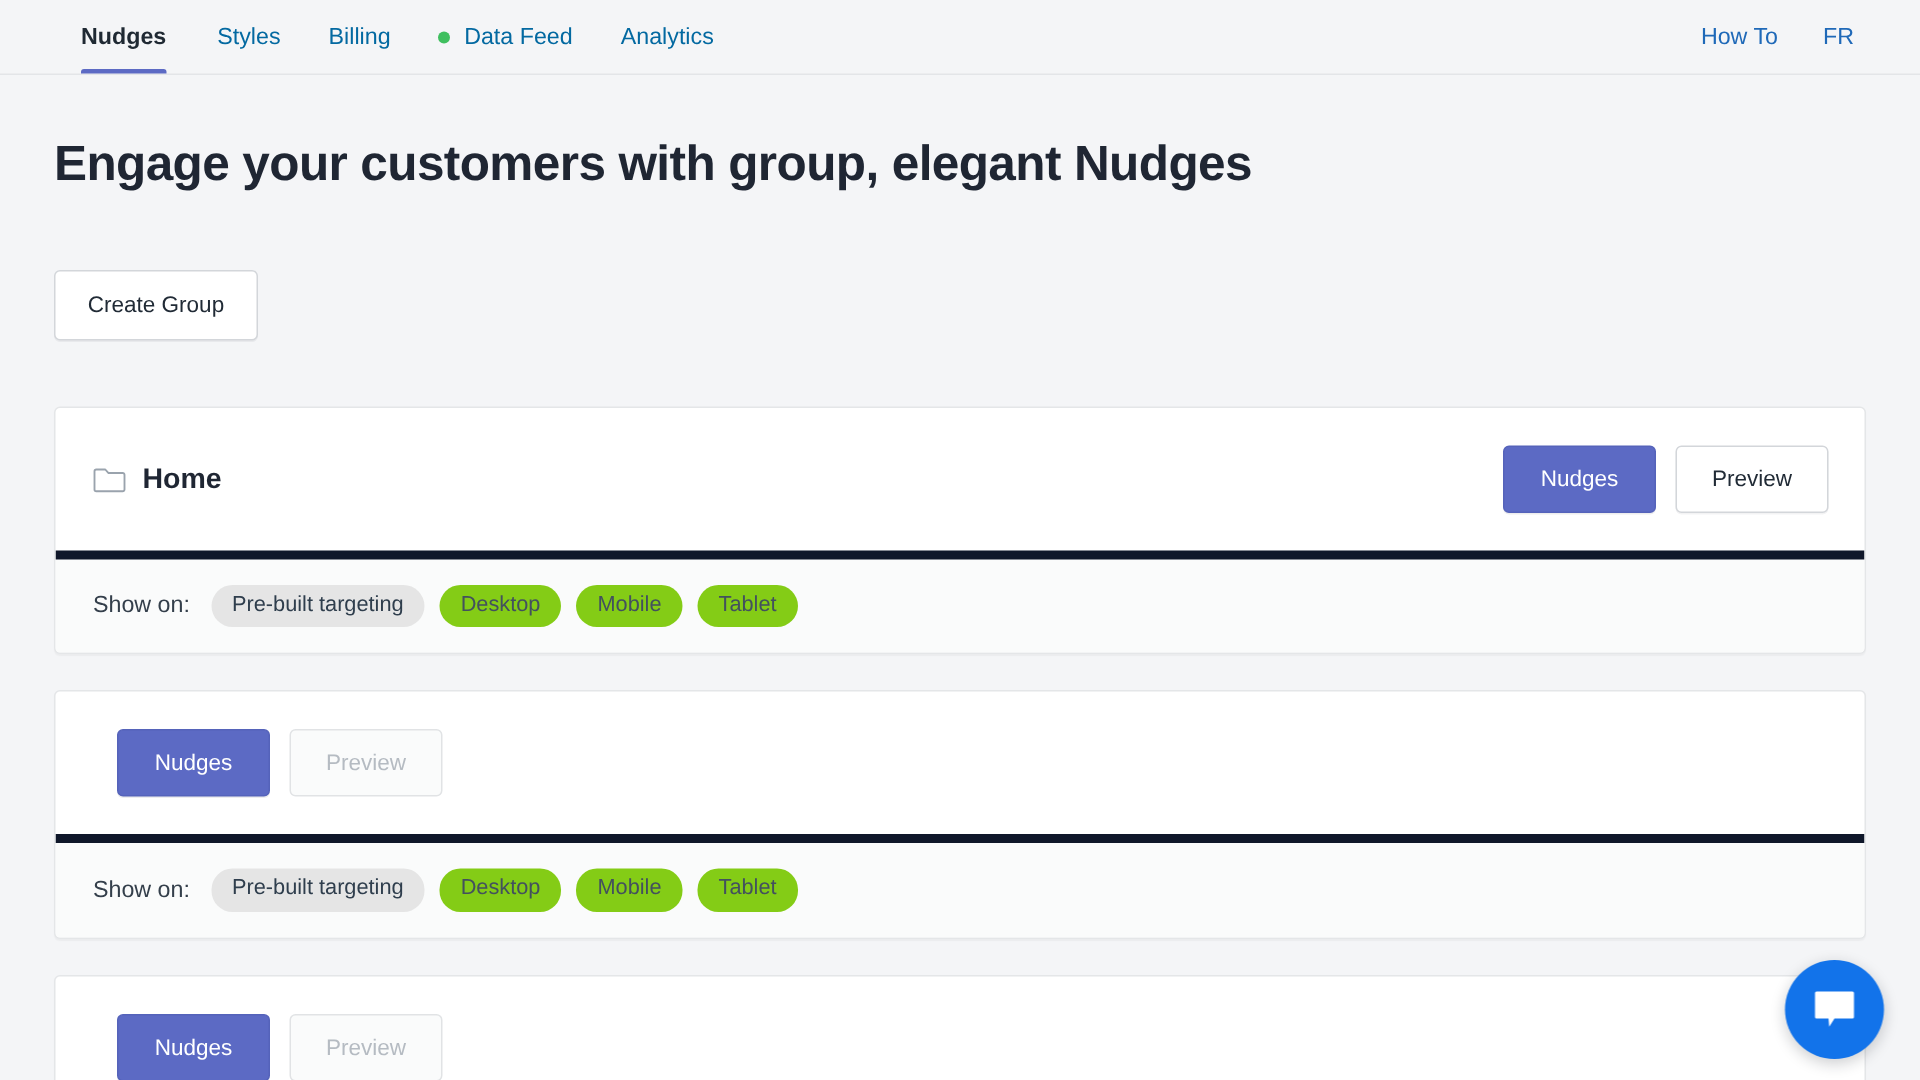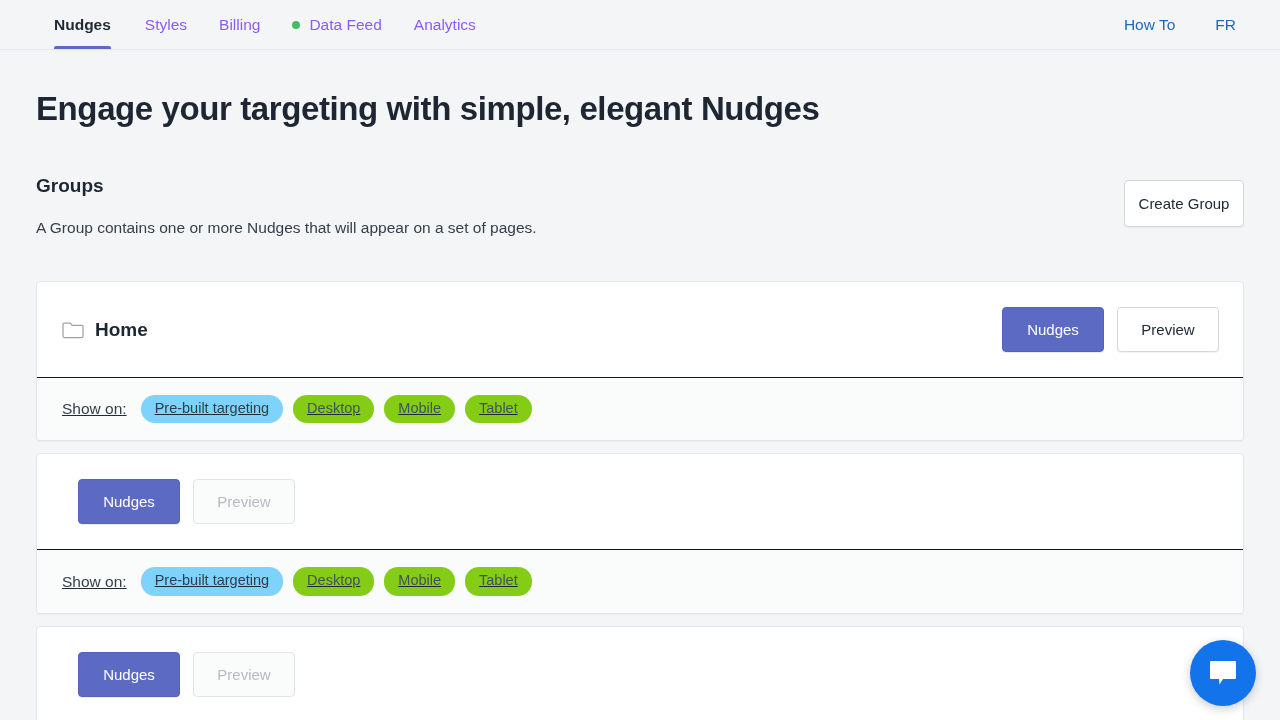--- a/index.html
+++ b/index.html
@@ -40,21 +40,21 @@
     gap: 0px;
   }
   .tab {
     position: relative;
     height: 49px;
     display: flex;
     align-items: center;
     gap: 9px;
     padding: 0 16px;
     font-size: 15.5px;
-    color: #8b5cf6;
+    color: #0369a1;
     cursor: pointer;
     white-space: nowrap;
   }
   .tab:first-child { padding-left: 18px; padding-right: 18px; }
   .tab.active {
     color: #1f2933;
     font-weight: 600;
   }
   .tab.active:after {
     content: "";
@@ -71,21 +71,21 @@
     border-radius: 50%;
     background: #3fbf5f;
     display: inline-block;
     flex: 0 0 auto;
   }
   .nav-right {
     margin-left: auto;
     display: flex;
     align-items: center;
     height: 49px;
-    gap: 40px;
+    gap: 30px;
     padding-right: 8px;
   }
   .nav-link {
     font-size: 15.5px;
     color: #1f69b8;
     cursor: pointer;
     white-space: nowrap;
   }
 
   
@@ -139,33 +139,33 @@
     color: #ffffff;
     box-shadow: 0 1px 0 rgba(22,29,37,0.08);
   }
   .btn-disabled {
     background: #fafbfb;
     border: 1px solid #e1e3e5;
     color: #b5bbc2;
     cursor: default;
   }
   .btn-create {
-    width: 120px;
+    width: 136px;
     height: 47px;
     margin-top: 5px;
   }
 
   
   .cards { margin-top: 44px; }
   .card {
     background: #ffffff;
     border: 1px solid #e4e6e8;
     border-radius: 4px;
     box-shadow: 0 1px 1px rgba(22,29,37,0.04);
-    margin-bottom: 12px;
+    margin-bottom: 24px;
     overflow: hidden;
   }
   .card-body {
     display: flex;
     align-items: center;
     padding: 25px 24px 25px 25px;
     min-height: 90px;
   }
   .card-main { flex: 1 1 auto; min-width: 0; }
   .group-title-row {
@@ -198,42 +198,41 @@
     gap: 13px;
     flex: 0 0 auto;
     padding-left: 16px;
   }
   .btn-action {
     width: 102px;
     height: 45px;
   }
 
   .card-footer {
-    border-top: 1px solid #0f172a;
+    border-top: 6px solid #0f172a;
     background: #fafbfb;
     display: flex;
     align-items: center;
     gap: 10px;
     padding: 17px 25px;
-    text-decoration: underline;
   }
   .show-on-label {
     font-size: 15.5px;
     color: #343f4b;
     margin-right: 4px;
   }
   .pill {
     font-size: 14.5px;
     border-radius: 14px;
     padding: 5px 14px 6px;
     line-height: 1.2;
     white-space: nowrap;
     cursor: pointer;
   }
-  .pill-blue { background: #7dd3fc; color: #2f3e4d; }
+  .pill-blue { background: #e5e5e5; color: #2f3e4d; }
   .pill-grey { background: #84cc16; color: #43515e; }
 
   
   .chat-fab {
     position: fixed;
     right: 24px;
     bottom: 14px;
     width: 66px; height: 66px;
     border-radius: 50%;
     background: #1273ea;
@@ -268,27 +267,23 @@
       </div>
     </div>
   <div class="nav-right" id="nav-links">
       <div class="nav-link">How To</div>
       <div class="nav-link">FR</div>
     </div>
 </div>
 
 <div class="page">
 
-  <h1 class="page-title">Engage your targeting with simple, elegant Nudges</h1>
+  <h1 class="page-title">Engage your customers with group, elegant Nudges</h1>
 
   <div class="section-head">
-    <div class="section-left">
-      <div class="section-title">Groups</div>
-      <div class="section-sub">A Group contains one or more Nudges that will appear on a set of pages.</div>
-    </div>
     <button class="btn btn-default btn-create">Create Group</button>
   </div>
 
   <div class="cards" id="cards">
       <div class="card">
         <div class="card-body">
           <div class="card-main">
             <div class="group-title-row">
               <svg class="folder-icon" viewBox="0 0 22 18">
                 <path d="M1 3.2 A1.2 1.2 0 0 1 2.2 2 H8.2 L10.2 4.3 H19.8 A1.2 1.2 0 0 1 21 5.5 V15.3 A1.2 1.2 0 0 1 19.8 16.5 H2.2 A1.2 1.2 0 0 1 1 15.3 Z" fill="none" stroke="#9aa3ad" stroke-width="1.25" stroke-linejoin="round"></path>

